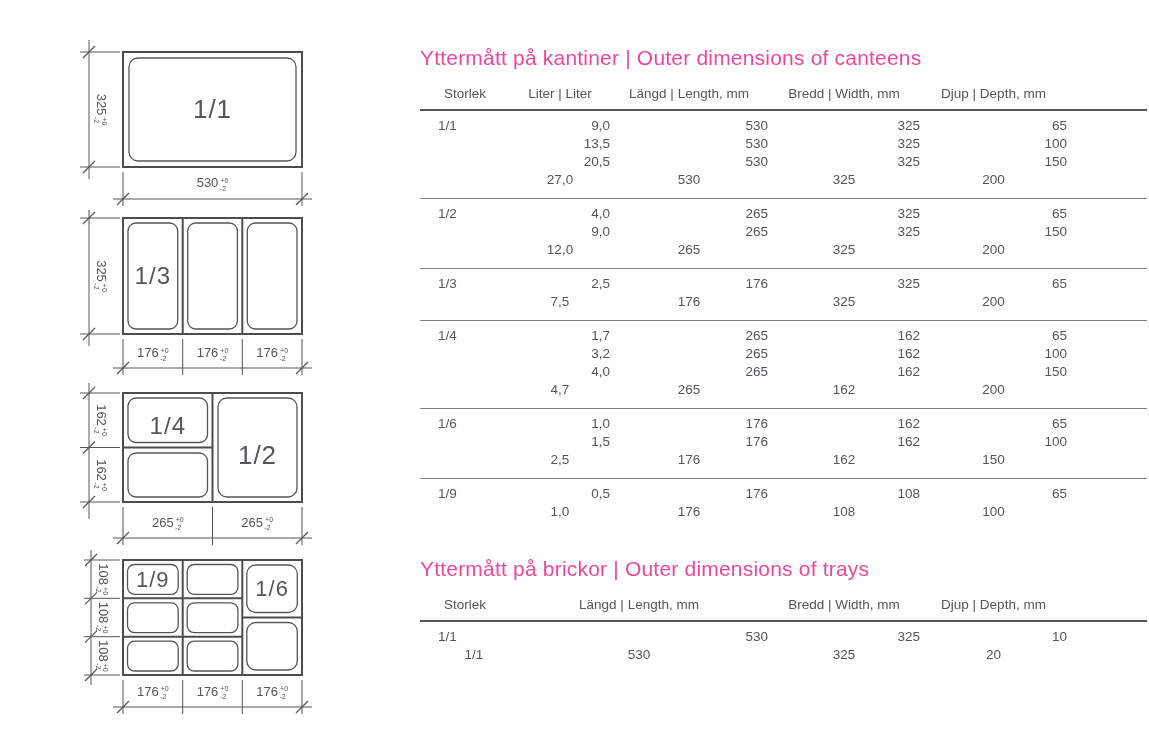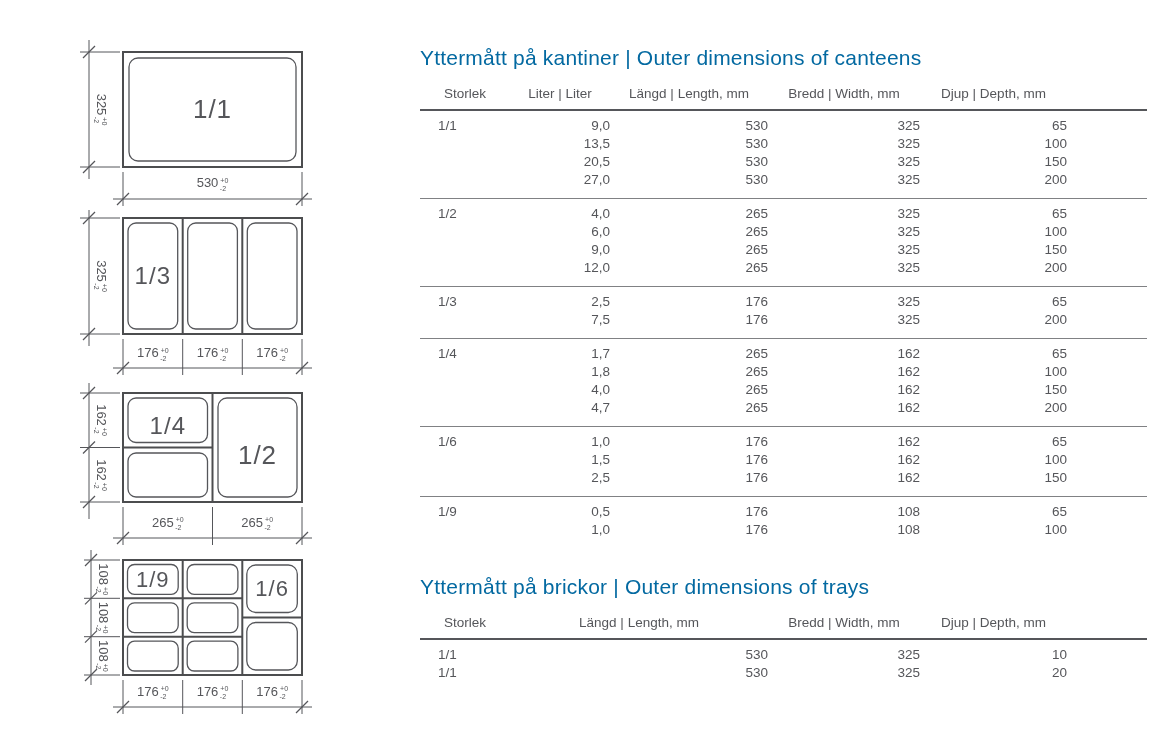--- a/index.html
+++ b/index.html
@@ -19,37 +19,37 @@
   .outline { fill:none; stroke:#4c4d4f; stroke-width:2; }
   .cell    { fill:none; stroke:#55565a; stroke-width:1.3; }
   .dimline { stroke:#55565a; stroke-width:1; }
   .tick    { stroke:#55565a; stroke-width:1.2; }
   text.big { font-family:"Liberation Sans",sans-serif; fill:#55565a; letter-spacing:1px; }
   text.dim { font-family:"Liberation Sans",sans-serif; fill:#55565a; font-size:13px; }
   tspan.tol{ font-size:7px; }
   
   .right { position:absolute; left:420px; top:0; width:727px; }
   h2 {
-    font-size:21px; font-weight:normal; color:#0369a1;
+    font-size:21px; font-weight:normal; color:#ec4899;
     margin:0; line-height:22px; letter-spacing:0.2px;
   }
   #canteens-title { margin-top:47px; }
   #trays-title    { margin-top:28px; }
   table { border-collapse:collapse; width:100%; font-size:13.5px; margin-top:12px; table-layout:fixed; }
   thead tr { border-bottom:2px solid #55565a; }
   th { font-weight:normal; text-align:center; padding:4px 0 6px 0; line-height:18px; }
   th.num { text-align:center; }
   td { padding:0; line-height:18px; }
   td.num { text-align:right; }
   .c-djup { padding-right:80px; }
   td.c-storlek { padding-left:18px; }
   tbody { border-bottom:1px solid #808184; }
   tbody:last-child { border-bottom:none; }
   tbody tr:first-child td { padding-top:6px; }
-  tbody tr:last-child td  { padding-bottom:9px; }
+  tbody tr:last-child td  { padding-bottom:9px;text-align:center; }
 </style>
 </head>
 <body>
 
 <div class="diagram" id="d1">
 <svg width="270" height="175" viewBox="0 0 270 175">
   <line class="dimline" x1="20" y1="17" x2="60" y2="17"></line>
   <line class="dimline" x1="20" y1="132" x2="60" y2="132"></line>
   <line class="dimline" x1="29" y1="5" x2="29" y2="144"></line>
   <line class="tick" x1="23" y1="23" x2="35" y2="11"></line>
@@ -236,27 +236,20 @@
       <tbody>
         <tr>
           <td class="c-storlek">1/2</td>
           <td class="num">4,0</td>
           <td class="num">265</td>
           <td class="num">325</td>
           <td class="num c-djup">65</td>
         </tr>
         <tr>
           <td class="c-storlek"></td>
-          <td class="num">6,0</td>
-          <td class="num">265</td>
-          <td class="num">325</td>
-          <td class="num c-djup">100</td>
-        </tr>
-        <tr>
-          <td class="c-storlek"></td>
           <td class="num">9,0</td>
           <td class="num">265</td>
           <td class="num">325</td>
           <td class="num c-djup">150</td>
         </tr>
         <tr>
           <td class="c-storlek"></td>
           <td class="num">12,0</td>
           <td class="num">265</td>
           <td class="num">325</td>
@@ -282,21 +275,21 @@
       <tbody>
         <tr>
           <td class="c-storlek">1/4</td>
           <td class="num">1,7</td>
           <td class="num">265</td>
           <td class="num">162</td>
           <td class="num c-djup">65</td>
         </tr>
         <tr>
           <td class="c-storlek"></td>
-          <td class="num">1,8</td>
+          <td class="num">3,2</td>
           <td class="num">265</td>
           <td class="num">162</td>
           <td class="num c-djup">100</td>
         </tr>
         <tr>
           <td class="c-storlek"></td>
           <td class="num">4,0</td>
           <td class="num">265</td>
           <td class="num">162</td>
           <td class="num c-djup">150</td>

